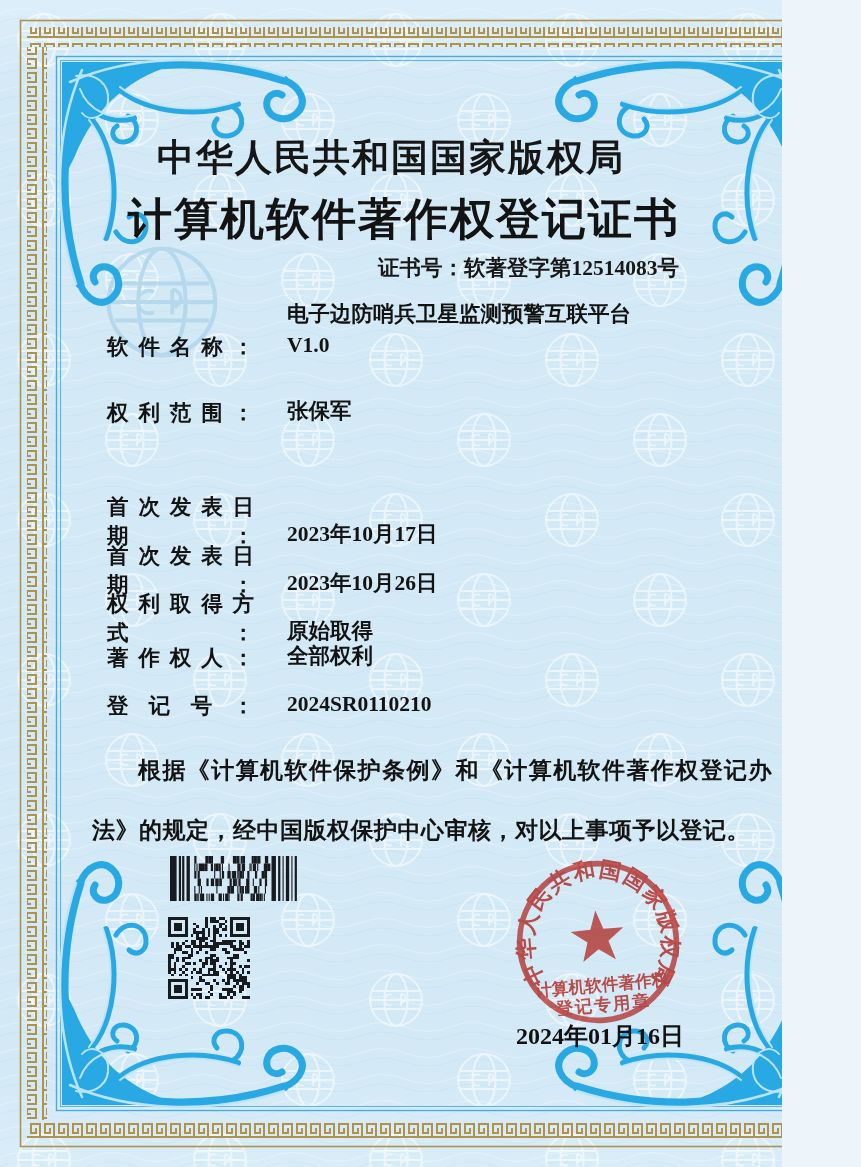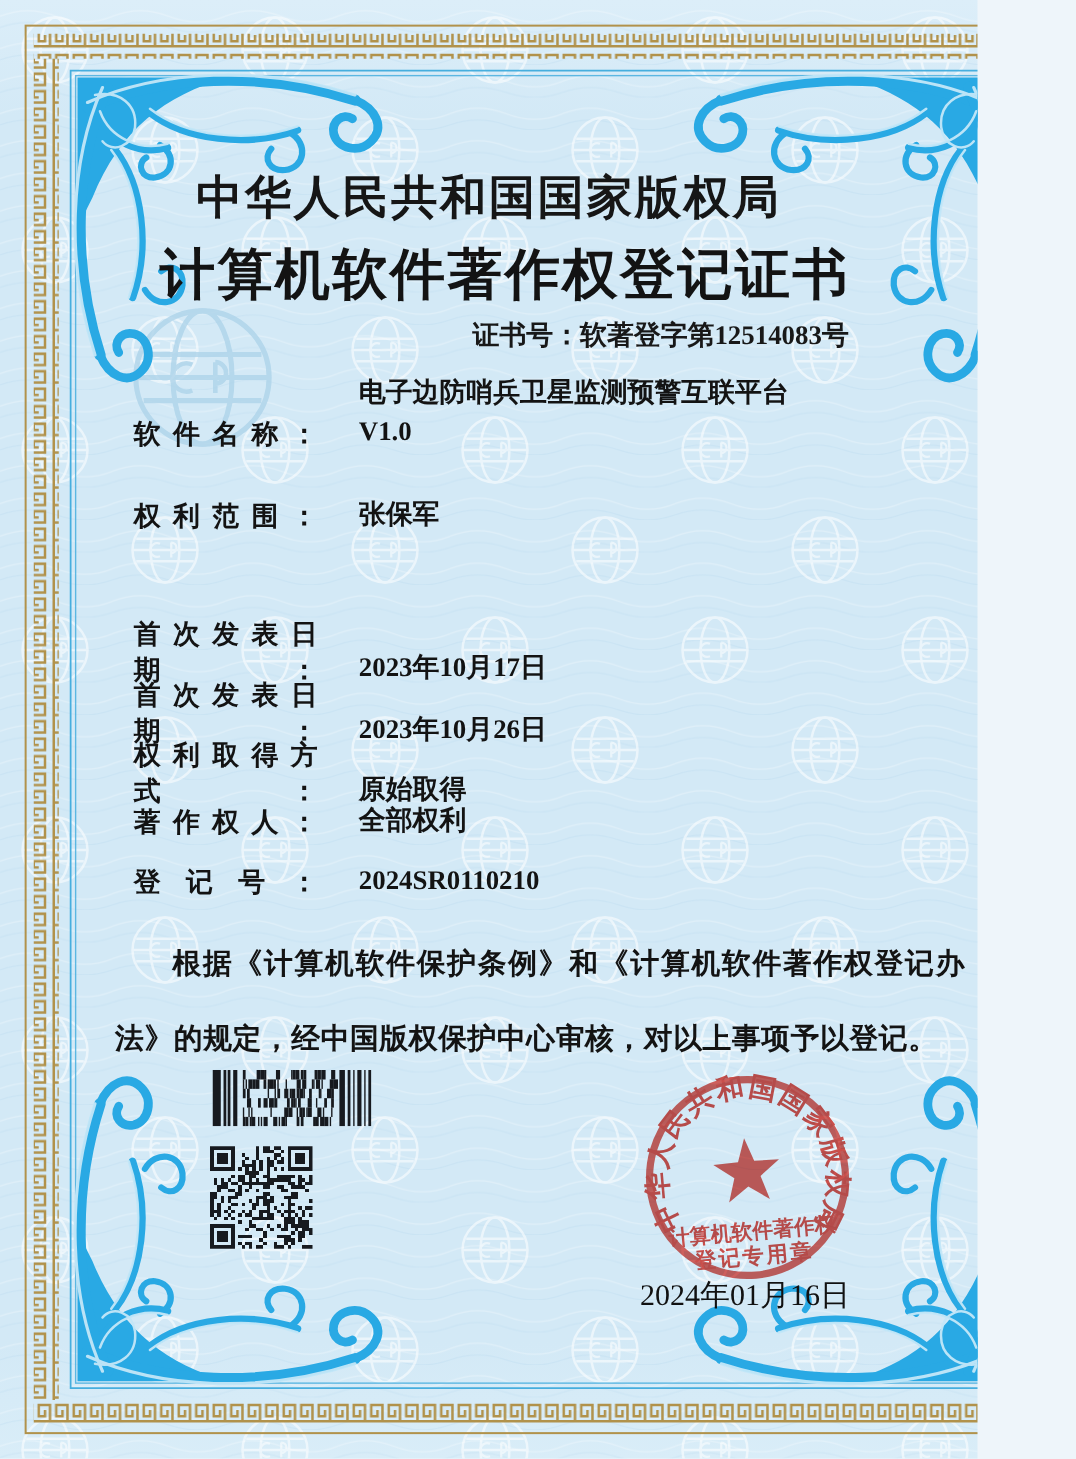--- a/index.html
+++ b/index.html
@@ -23,22 +23,22 @@
   .fvalue .l2{display:block;}
   .r-name{top:299px}.r-auth{top:396px}.r-dev{top:492px}.r-pub{top:541px}
   .r-acq{top:589px}.r-scope{top:641px}.r-reg{top:689px}
   .statement{position:absolute;top:741px;left:92px;width:680px;
       font-size:23px;font-weight:700;line-height:60px;color:#131313;
       text-align:justify;text-indent:2em;letter-spacing:.5px;}
   .barcode{position:absolute;left:170px;top:856px;width:128px;height:45px;}
   .qr{position:absolute;left:168px;top:917px;width:82px;height:82px;}
   .sealwrap{position:absolute;left:512px;top:856px;width:172px;height:172px;
       mix-blend-mode:multiply;opacity:.92;}
-  .issue-date{position:absolute;left:512px;top:1020px;width:172px;text-align:left;
-      font-size:24px;font-weight:400;color:#111;}
+  .issue-date{position:absolute;left:512px;top:1020px;width:172px;text-align:right;
+      font-size:24px;font-weight:700;color:#111;}
 </style>
 </head>
 <body>
 
 <div class="page">
 
   <svg class="bg" aria-hidden="true">
     <defs>
       <g id="emb" fill="none" stroke="currentColor" stroke-width="2">
         <circle r="26"></circle>

